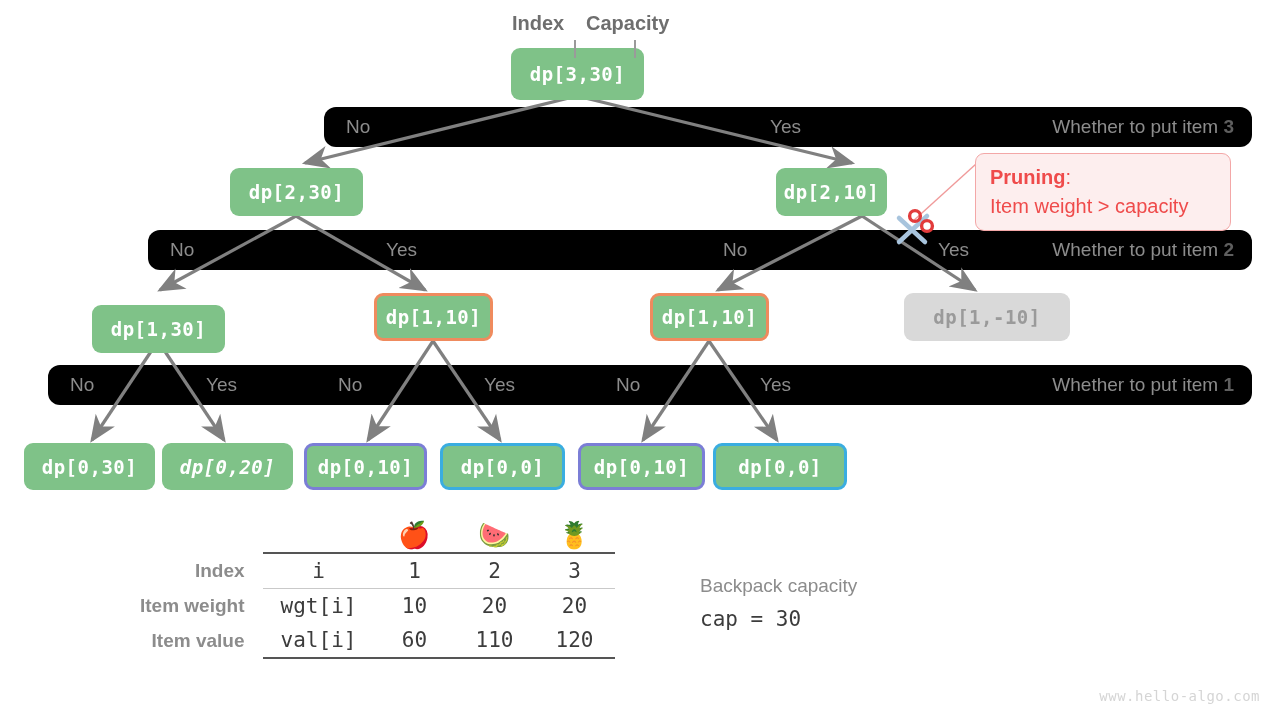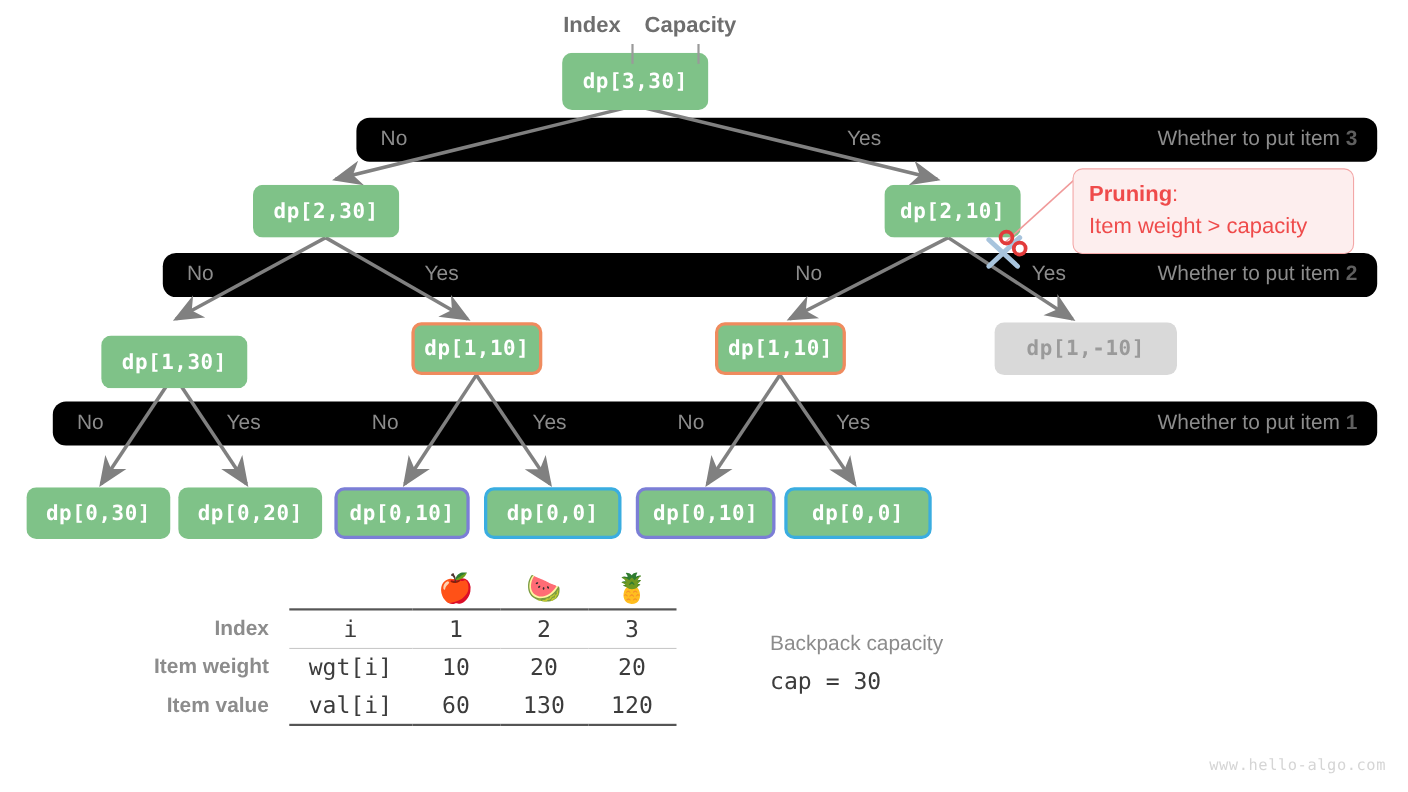--- a/index.html
+++ b/index.html
@@ -163,29 +163,29 @@
   </svg>
 
   <div class="toplabel" style="left:512px;top:12px;">Index</div>
   <div class="toplabel" style="left:586px;top:12px;">Capacity</div>
   <div class="tick" style="left:574px;top:40px;height:18px;"></div>
   <div class="tick" style="left:634px;top:40px;height:18px;"></div>
 
   <div class="node" style="left:511px;top:48px;width:133px;height:52px;">dp[3,30]</div>
 
   <div class="node" style="left:230px;top:168px;width:133px;height:48px;">dp[2,30]</div>
-  <div class="node" style="left:804px;top:168px;width:124px;height:48px;">dp[2,10]</div>
+  <div class="node" style="left:776px;top:168px;width:111px;height:48px;">dp[2,10]</div>
 
   <div class="node" style="left:92px;top:305px;width:133px;height:48px;">dp[1,30]</div>
   <div class="node orange" style="left:374px;top:293px;width:119px;height:48px;">dp[1,10]</div>
   <div class="node orange" style="left:650px;top:293px;width:119px;height:48px;">dp[1,10]</div>
   <div class="node muted" style="left:904px;top:293px;width:166px;height:48px;">dp[1,-10]</div>
 
   <div class="node" style="left:24px;top:443px;width:131px;height:47px;">dp[0,30]</div>
-  <div class="node" style="left:162px;top:443px;width:131px;height:47px;">dp[0,20]</div>
+  <div class="node" style="left:162px;top:443px;width:131px;height:47px;font-style:italic;">dp[0,20]</div>
   <div class="node purple" style="left:304px;top:443px;width:123px;height:47px;">dp[0,10]</div>
   <div class="node blue" style="left:440px;top:443px;width:125px;height:47px;">dp[0,0]</div>
   <div class="node purple" style="left:578px;top:443px;width:127px;height:47px;">dp[0,10]</div>
   <div class="node blue" style="left:713px;top:443px;width:134px;height:47px;">dp[0,0]</div>
 
   <div class="callout" style="left:975px;top:153px;width:256px;">
     <div>
       <span class="hl">Pruning</span><span>:</span>
     </div>
     <div>Item weight &gt; capacity</div>
@@ -212,21 +212,21 @@
         <td class="rowhdr">Item weight</td>
         <td class="key">wgt[i]</td>
         <td class="num">10</td>
         <td class="num">20</td>
         <td class="num">20</td>
       </tr>
       <tr class="rule-bot">
         <td class="rowhdr">Item value</td>
         <td class="key">val[i]</td>
         <td class="num">60</td>
-        <td class="num">130</td>
+        <td class="num">110</td>
         <td class="num">120</td>
       </tr>
     </tbody>
       </table>
   </div>
 
   <div id="cap-block">
     <div id="cap-title">Backpack capacity</div>
     <div id="cap-expr">cap = 30</div>
   </div>

